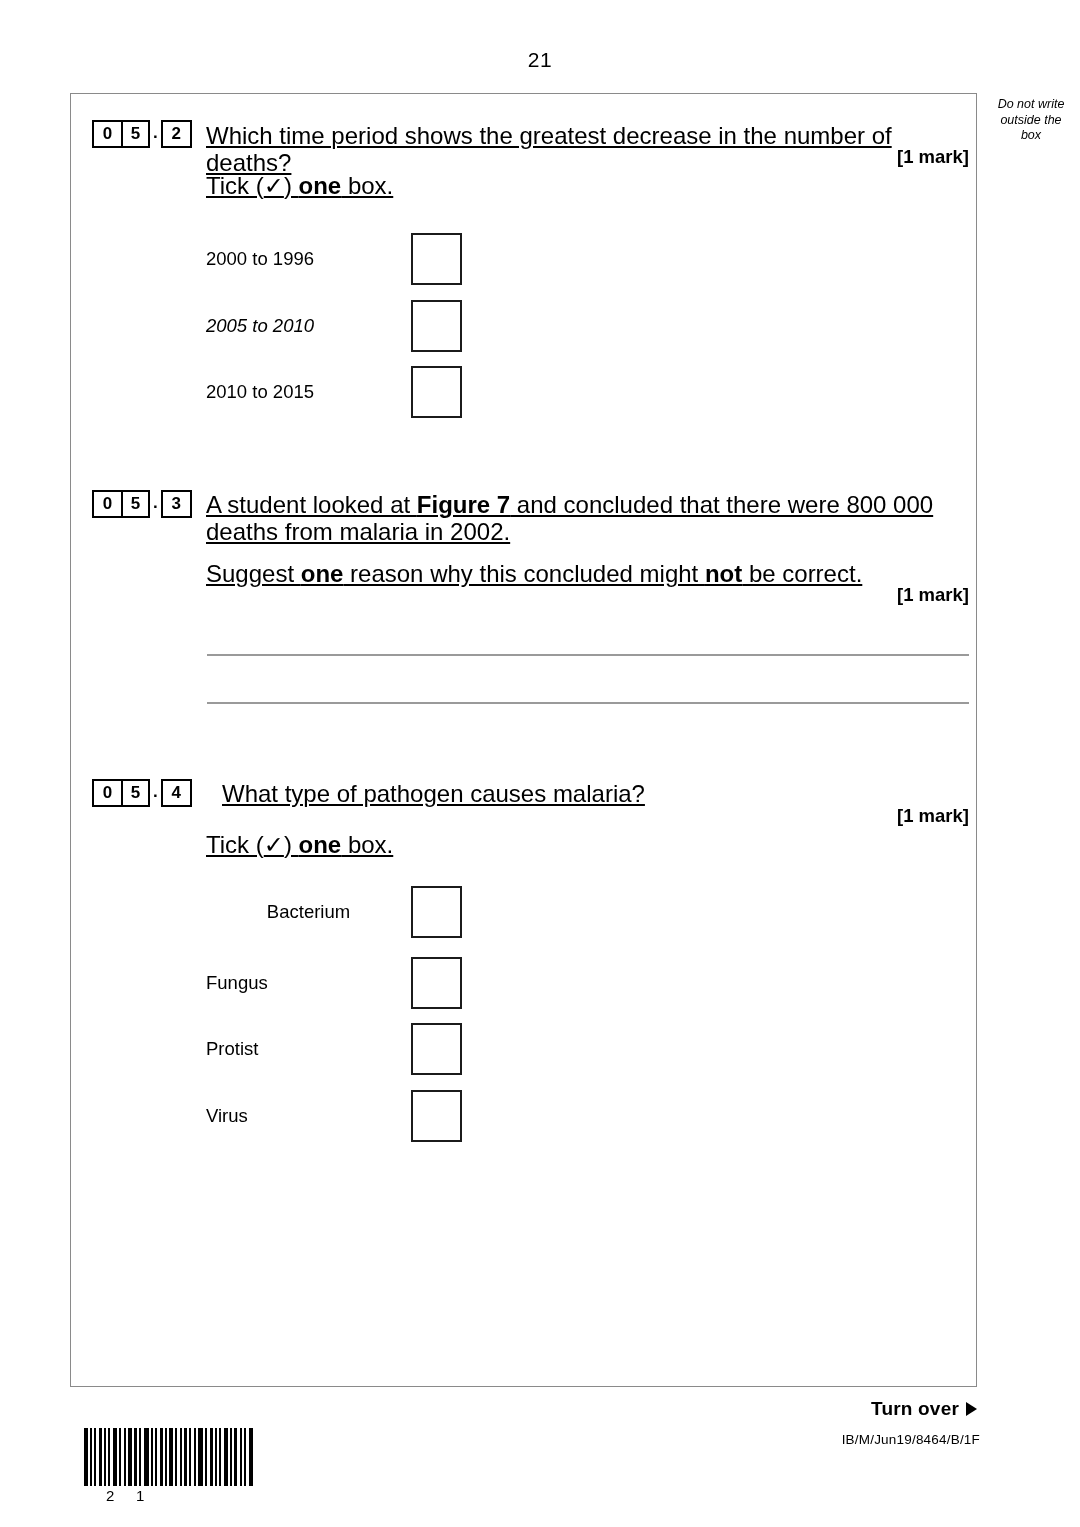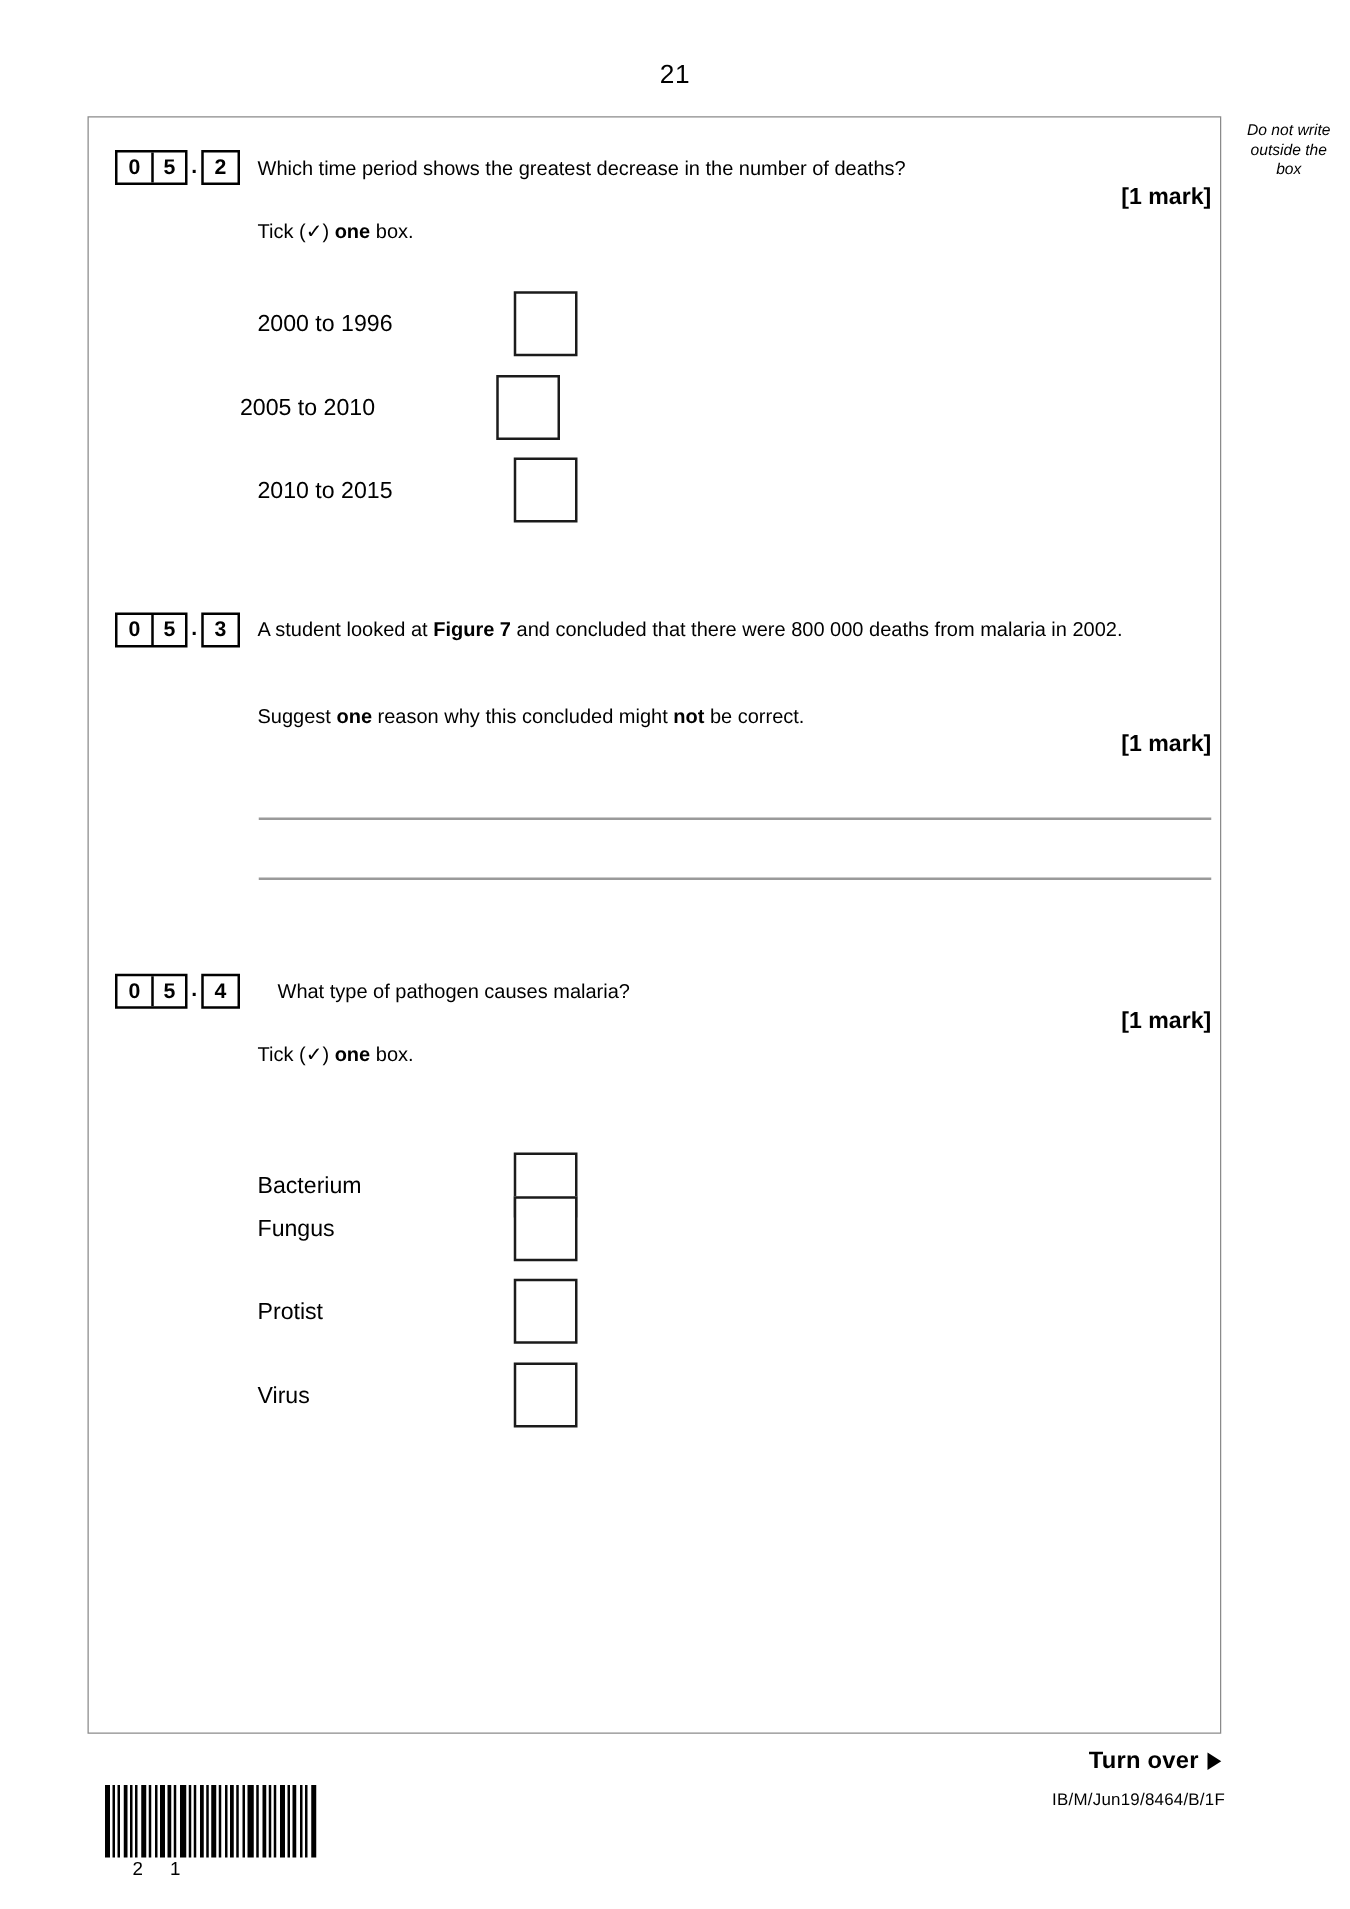--- a/index.html
+++ b/index.html
@@ -91,22 +91,23 @@
   .qnum .singlebox {
     display: flex;
     border: 2px solid #000;
     height: 28px;
     box-sizing: border-box;
   }
 
   
   .qtext {
     position: absolute;
-    font-size: 16px;
+    font-size: 24px;
     line-height: 27px;
+    text-decoration: underline;
   }
   .qtext b { font-weight: bold; }
 
   .marks {
     position: absolute;
     font-size: 18.5px;
     font-weight: bold;
     text-align: right;
   }
 
@@ -222,21 +223,21 @@
 <div class="marks" style="left:600px; top:146px; width:369px;">[1 mark]</div>
 
 <div class="qtext" style="left:206px; top:172px; width:500px;">
   <span>Tick (</span><span>✓</span><span>) </span><b>one</b><span> box.</span>
 </div>
 
 <div class="option-row" style="left:206px; top:233px;">
   <span class="option-label">2000 to 1996</span>
   <span class="tickbox"></span>
 </div>
-<div class="option-row" style="left:192px; top:300px;">
+<div class="option-row" style="left:206px; top:300px;font-style:italic;">
   <span class="option-label">2005 to 2010</span>
   <span class="tickbox"></span>
 </div>
 <div class="option-row" style="left:206px; top:366px;">
   <span class="option-label">2010 to 2015</span>
   <span class="tickbox"></span>
 </div>
 
 <div class="qnum" style="left:92px; top:490px;">
   <span class="pairbox">
@@ -273,21 +274,21 @@
   </span>
 </div>
 
 <div class="qtext" style="left:222px; top:780px; width:735px;">What type of pathogen causes malaria?</div>
 <div class="marks" style="left:600px; top:805px; width:369px;">[1 mark]</div>
 
 <div class="qtext" style="left:206px; top:831px; width:500px;">
   <span>Tick (</span><span>✓</span><span>) </span><b>one</b><span> box.</span>
 </div>
 
-<div class="option-row" style="left:206px; top:922px;">
+<div class="option-row" style="left:206px; top:886px;text-align:center;">
   <span class="option-label">Bacterium</span>
   <span class="tickbox"></span>
 </div>
 <div class="option-row" style="left:206px; top:957px;">
   <span class="option-label">Fungus</span>
   <span class="tickbox"></span>
 </div>
 <div class="option-row" style="left:206px; top:1023px;">
   <span class="option-label">Protist</span>
   <span class="tickbox"></span>

